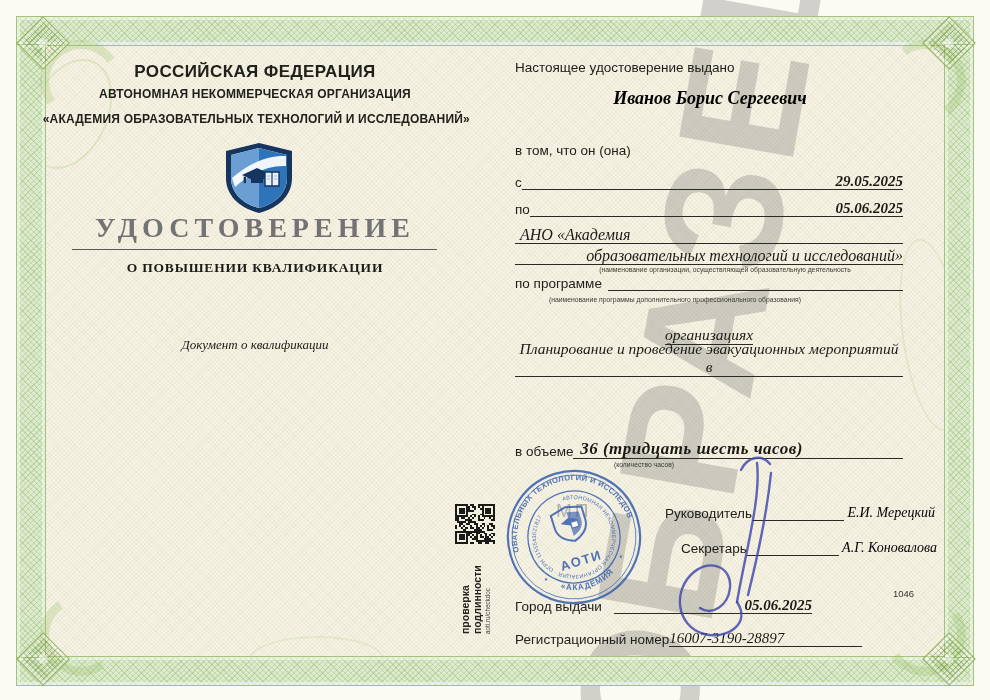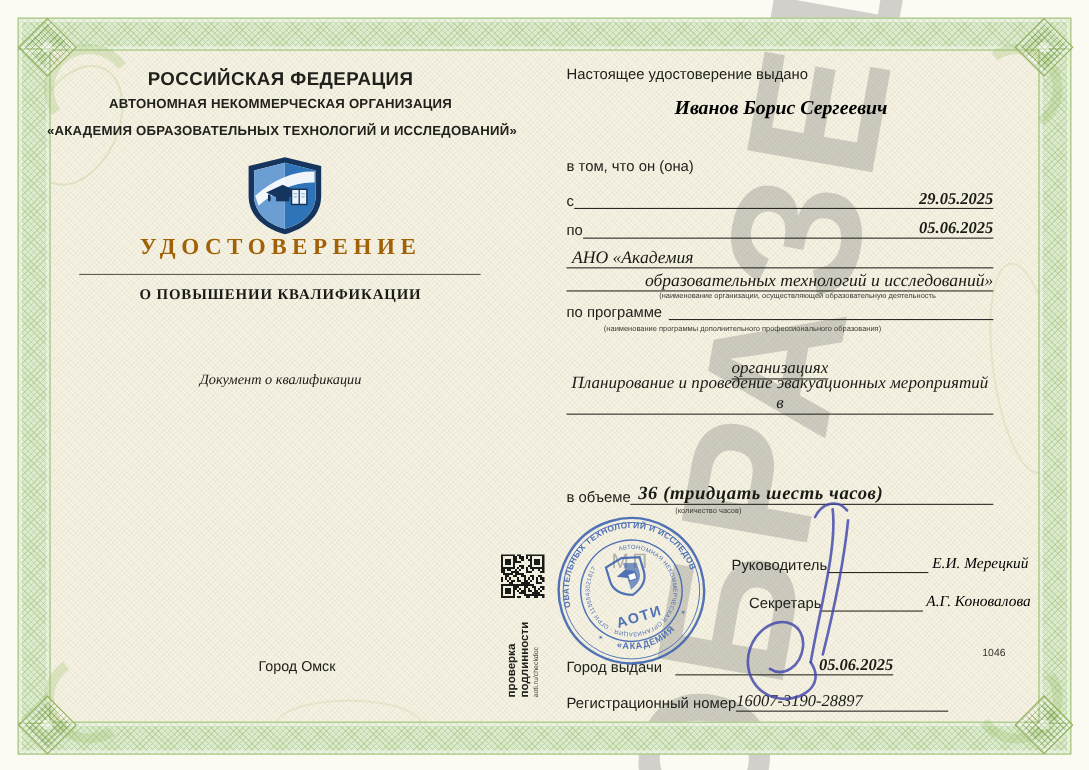--- a/index.html
+++ b/index.html
@@ -43,21 +43,21 @@
   .flourish{border:2px solid rgba(170,200,120,.28);border-radius:50%;z-index:1;}
 
   
   .sans{font-family:"Liberation Sans",sans-serif;color:#21211c;}
   .serif{font-family:"Liberation Serif",serif;color:#1b1b16;}
   .center{text-align:center;}
   .z5{z-index:5;}
 
   .country{font-size:17px;font-weight:bold;letter-spacing:.4px;}
   .orgline{font-size:12px;font-weight:bold;letter-spacing:.2px;}
-  .doc-title{font-size:21px;font-weight:bold;letter-spacing:5px;color:#a16207;}
+  .doc-title{font-size:28px;font-weight:bold;letter-spacing:5px;color:#737373;}
   .divider{border-top:1px solid #5a5a52;height:0;}
   .doc-subtitle{font-size:13.5px;font-weight:bold;letter-spacing:.8px;}
   .doc-kind{font-size:13px;font-style:italic;}
   .city{font-size:13px;}
 
   .lbl{font-size:13.5px;white-space:nowrap;}
   .row{display:flex;align-items:flex-end;z-index:5;}
   .fill{flex:1;border-bottom:1.4px solid #2a2a24;text-align:right;line-height:1.1;min-width:10px;}
   .fill.left{text-align:left;}
   .val{font-family:"Liberation Serif",serif;font-style:italic;font-size:15px;color:#1b1b16;position:relative;top:1px;white-space:nowrap;}
@@ -377,21 +377,20 @@
         <rect x="16" y="20" width="1" height="1"></rect>
         <rect x="17" y="20" width="1" height="1"></rect>
         <rect x="20" y="20" width="1" height="1"></rect>
       </svg></div>
   <div class="abs sans verify">
     <div class="vline">проверка</div>
     <div class="vline">подлинности</div>
     <div class="vurl">aoti.ru/checkdoc</div>
   </div>
 
-  <div class="abs sans city center z5" style="left:120px;top:598px;width:300px;">Город Омск</div>
 
   <div class="abs sans lbl z5" style="left:515px;top:60px;">Настоящее удостоверение выдано</div>
   <div class="abs recipient center z5" style="left:515px;top:88px;width:390px;">Иванов Борис Сергеевич</div>
   <div class="abs sans lbl z5" style="left:515px;top:143px;">в том, что он (она)</div>
 
   <div class="abs row" style="left:515px;top:171px;width:388px;">
     <span class="sans lbl">с</span>
     <span class="fill"><span class="val b">29.05.2025</span></span>
   </div>
   <div class="abs row" style="left:515px;top:198px;width:388px;">

